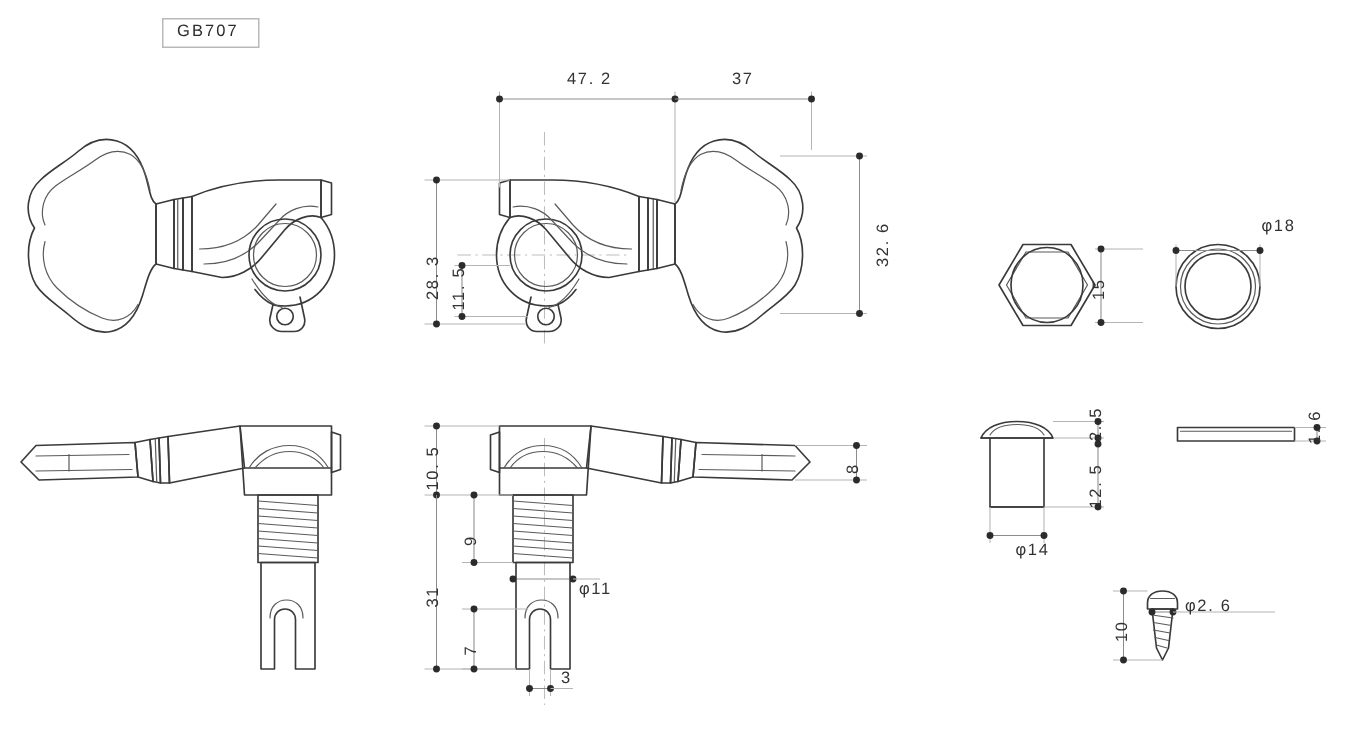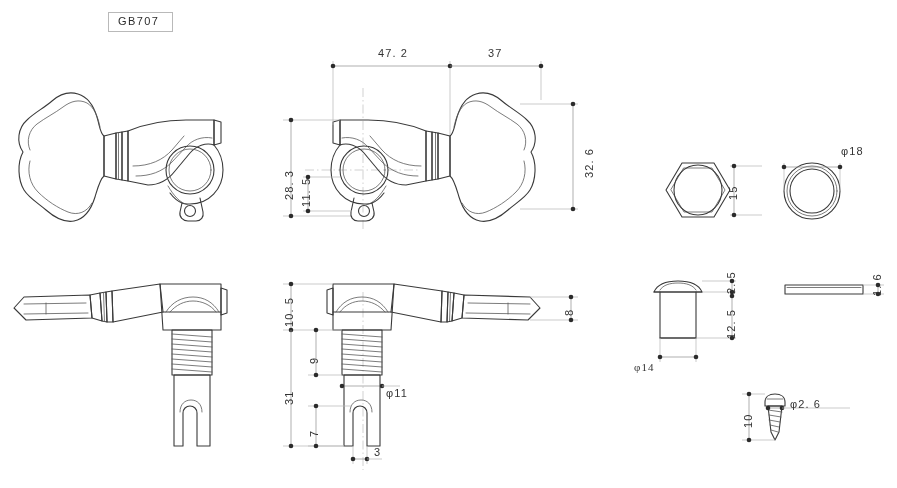--- a/index.html
+++ b/index.html
@@ -471,21 +471,21 @@
   <div class="dim vert" style="left:564px; top:316px;">8</div>
 
   <div class="dim vert" style="left:728px; top:200px;">15</div>
 
   <div class="dim" style="left:841px; top:146px;">φ18</div>
 
   <div class="dim vert" style="left:726px; top:294px;">2. 5</div>
 
   <div class="dim vert" style="left:726px; top:339px;">12. 5</div>
 
-  <div class="dim" style="left:634px; top:362px;font-family:Liberation Serif, serif;">φ14</div>
+  <div class="dim" style="left:677px; top:362px;">φ14</div>
 
   <div class="dim vert" style="left:872px; top:296px;">1. 6</div>
 
   <div class="dim vert" style="left:743px; top:428px;">10</div>
 
   <div class="dim" style="left:790px; top:399px;">φ2. 6</div>
 
 </div>
 
 </body></html>

